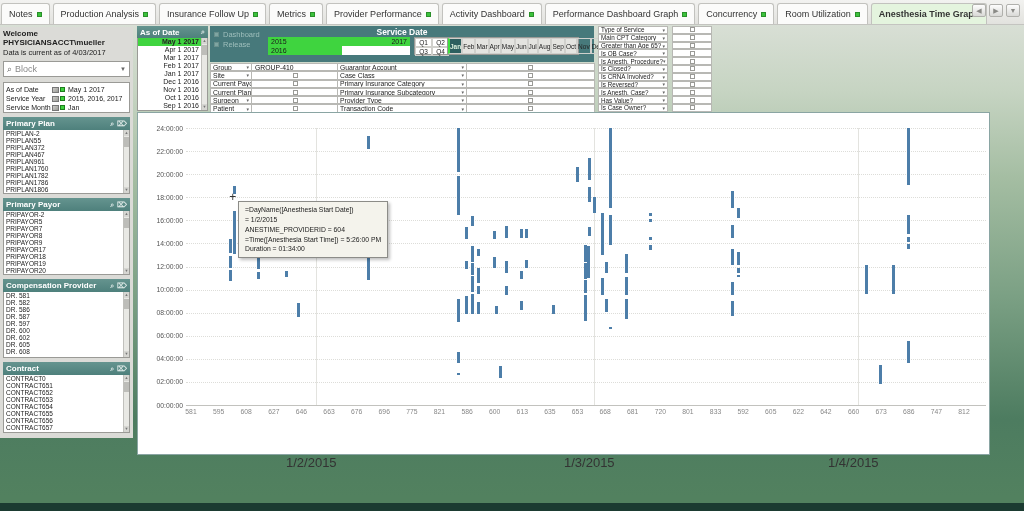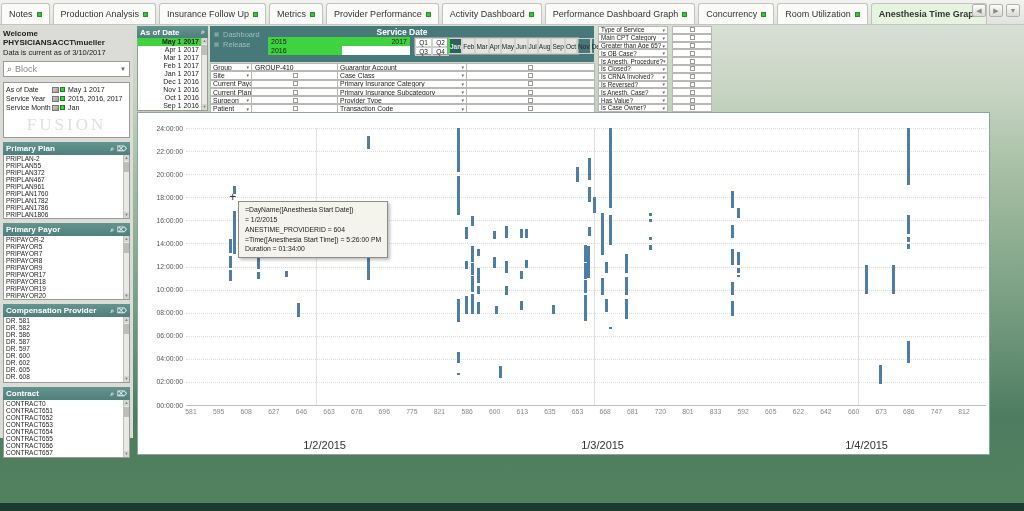--- a/index.html
+++ b/index.html
@@ -111,21 +111,21 @@
     background:linear-gradient(180deg,#5b8d8b,#47797b); color:#fff; font-size:8.5px; font-weight:bold;
     display:flex; align-items:center; padding:0 4px; }
   #chart-titlebar .sp { flex:1; }
   .cico { font-size:7px; color:#dceae8; margin-left:4px; }
   #plot { position:absolute; left:48px; top:15px; width:800px; height:277px; }
   .hgrid { position:absolute; left:0; width:800px; height:0; border-top:1px dotted #ddddd9; }
   .vgrid { position:absolute; top:0; width:0; height:277px; border-left:1px solid #e3e3df; }
   #plot-base { position:absolute; left:0; top:277px; width:800px; border-top:1px solid #c2c2be; }
   .ylab { position:absolute; left:6px; width:39px; text-align:right; font-size:6.8px; color:#555; }
   .xlab { position:absolute; width:24px; text-align:center; font-size:6.8px; color:#888; top:295px; }
-  .dlab { position:absolute; font-size:11px; color:#333; top:326px; width:60px; text-align:right; }
+  .dlab { position:absolute; font-size:13px; color:#333; top:342px; width:60px; text-align:left; }
   .seg { position:absolute; width:3px; background:#4d7ea9; }
   #crosshair { position:absolute; font-size:12px; font-weight:400; color:#333; }
   #tooltip { position:absolute; left:100px; top:88px; background:#f4f3ec; border:1px solid #8c8c88;
     box-shadow:2px 2px 3px rgba(0,0,0,0.25); padding:3px 6px; font-size:6.8px; line-height:1.45;
     color:#222; white-space:nowrap; z-index:5; }
 </style>
 </head>
 <body>
 
 <div id="app">
@@ -178,21 +178,21 @@
     <div class="nav-btn">
         <span>▶</span>
       </div>
     <div class="nav-btn">
         <span>▼</span>
       </div>
   </div>
 
   <div id="sidebar">
     <div id="welcome1">Welcome PHYSICIANSACCT\mueller</div>
-    <div id="welcome2">Data is current as of 3/10/2017</div>
+    <div id="welcome2">Data is current as of 4/03/2017</div>
     <div id="searchbox">
       <span class="mag">⌕</span>
       <span class="ph">Block</span>
       <span class="dd">▼</span>
     </div>
     <div id="selbox">
       <div id="selrows">
           <div class="selrow">
             <span class="lbl">As of Date</span>
             <span class="ico-erase"></span>
@@ -205,21 +205,20 @@
             <span class="ico-led"></span>
             <span>2015, 2016, 2017</span>
           </div>
           <div class="selrow">
             <span class="lbl">Service Month</span>
             <span class="ico-erase"></span>
             <span class="ico-led"></span>
             <span>Jan</span>
           </div>
         </div>
-      <div id="fusion">FUSION</div>
     </div>
     <div id="sidebar-lists">
         <div class="lb">
           <div class="lb-head">
             <span>Primary Plan</span>
             <span class="sp"></span>
             <span class="hico">⌕</span>
             <span class="hico">⌦</span>
           </div>
           <div class="lb-body" style="height: 64px;">

